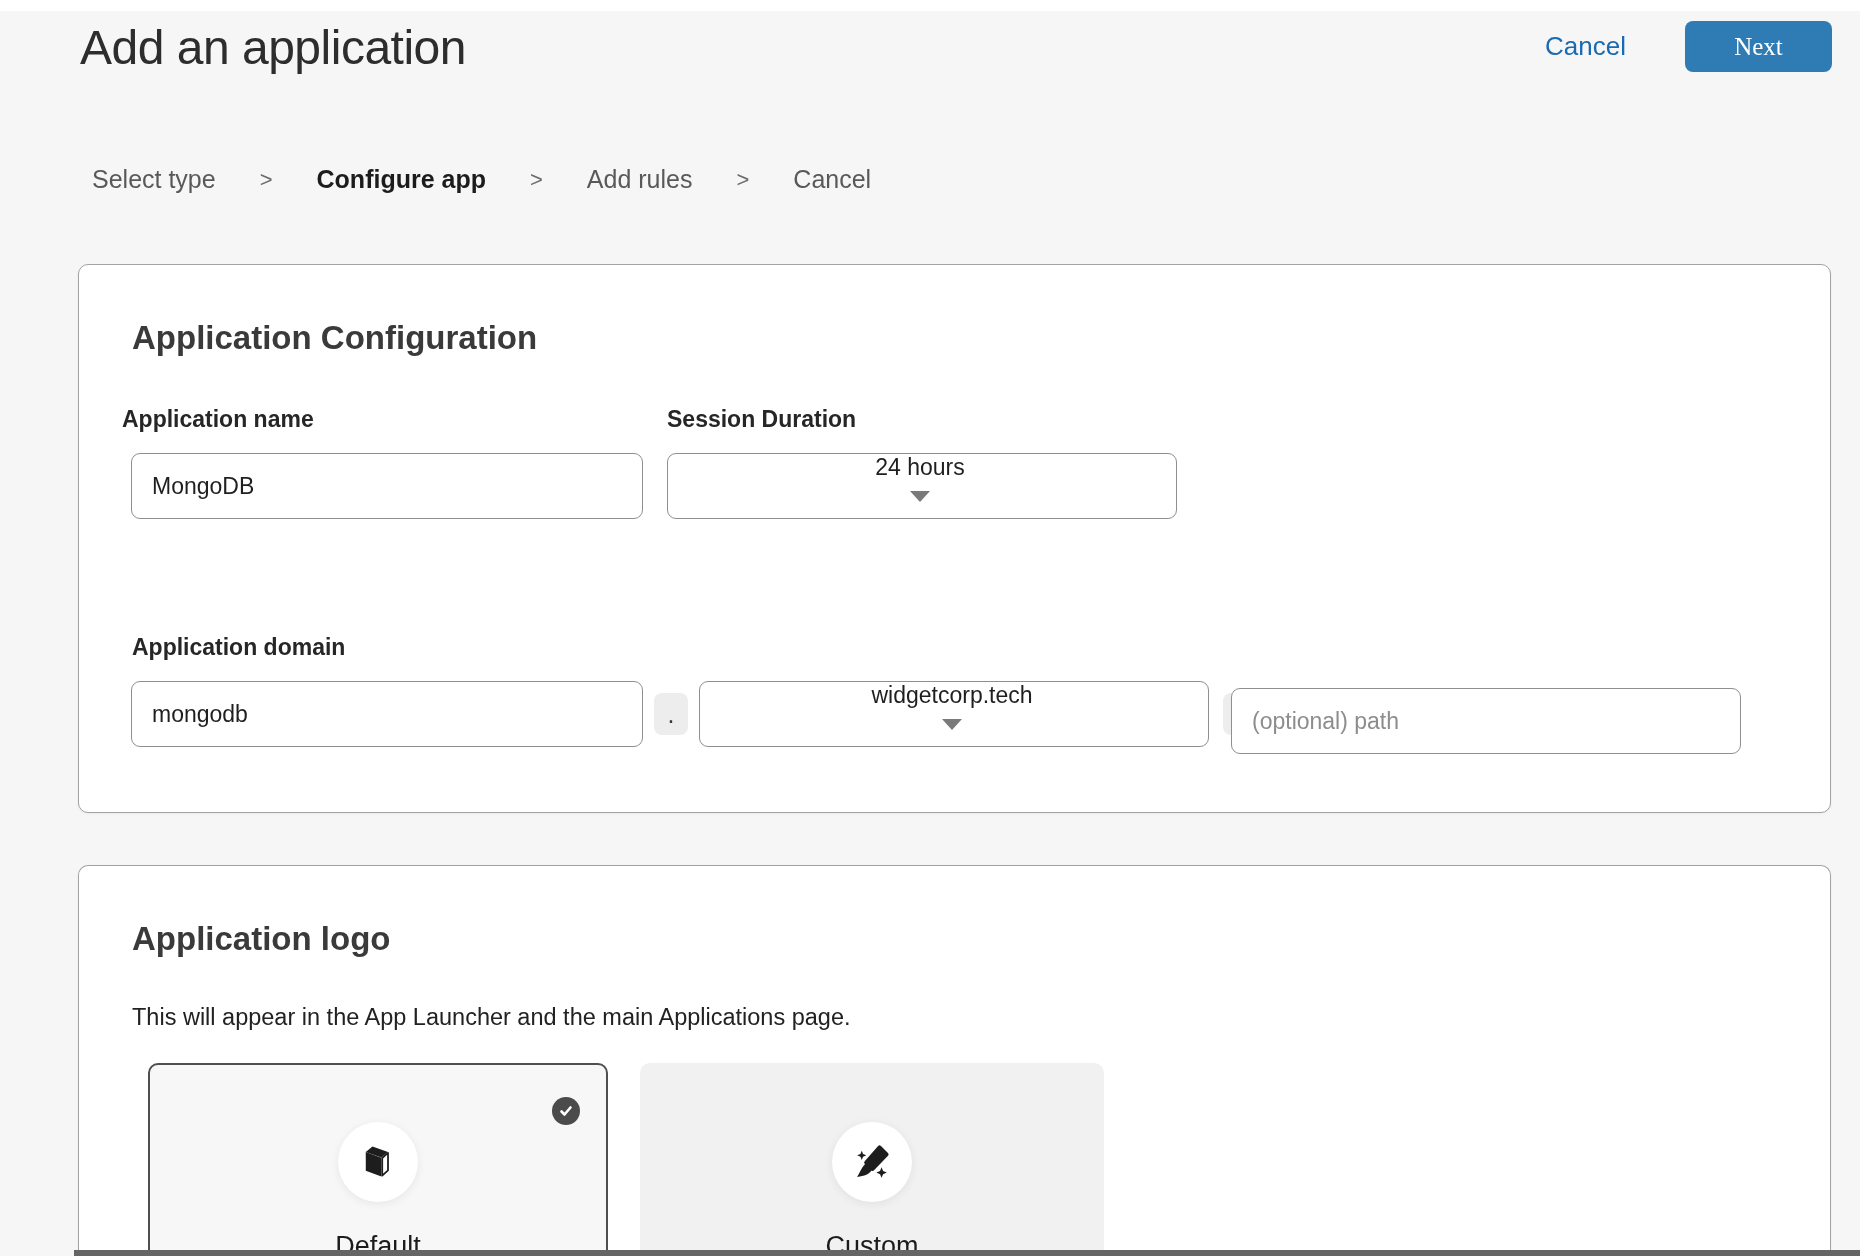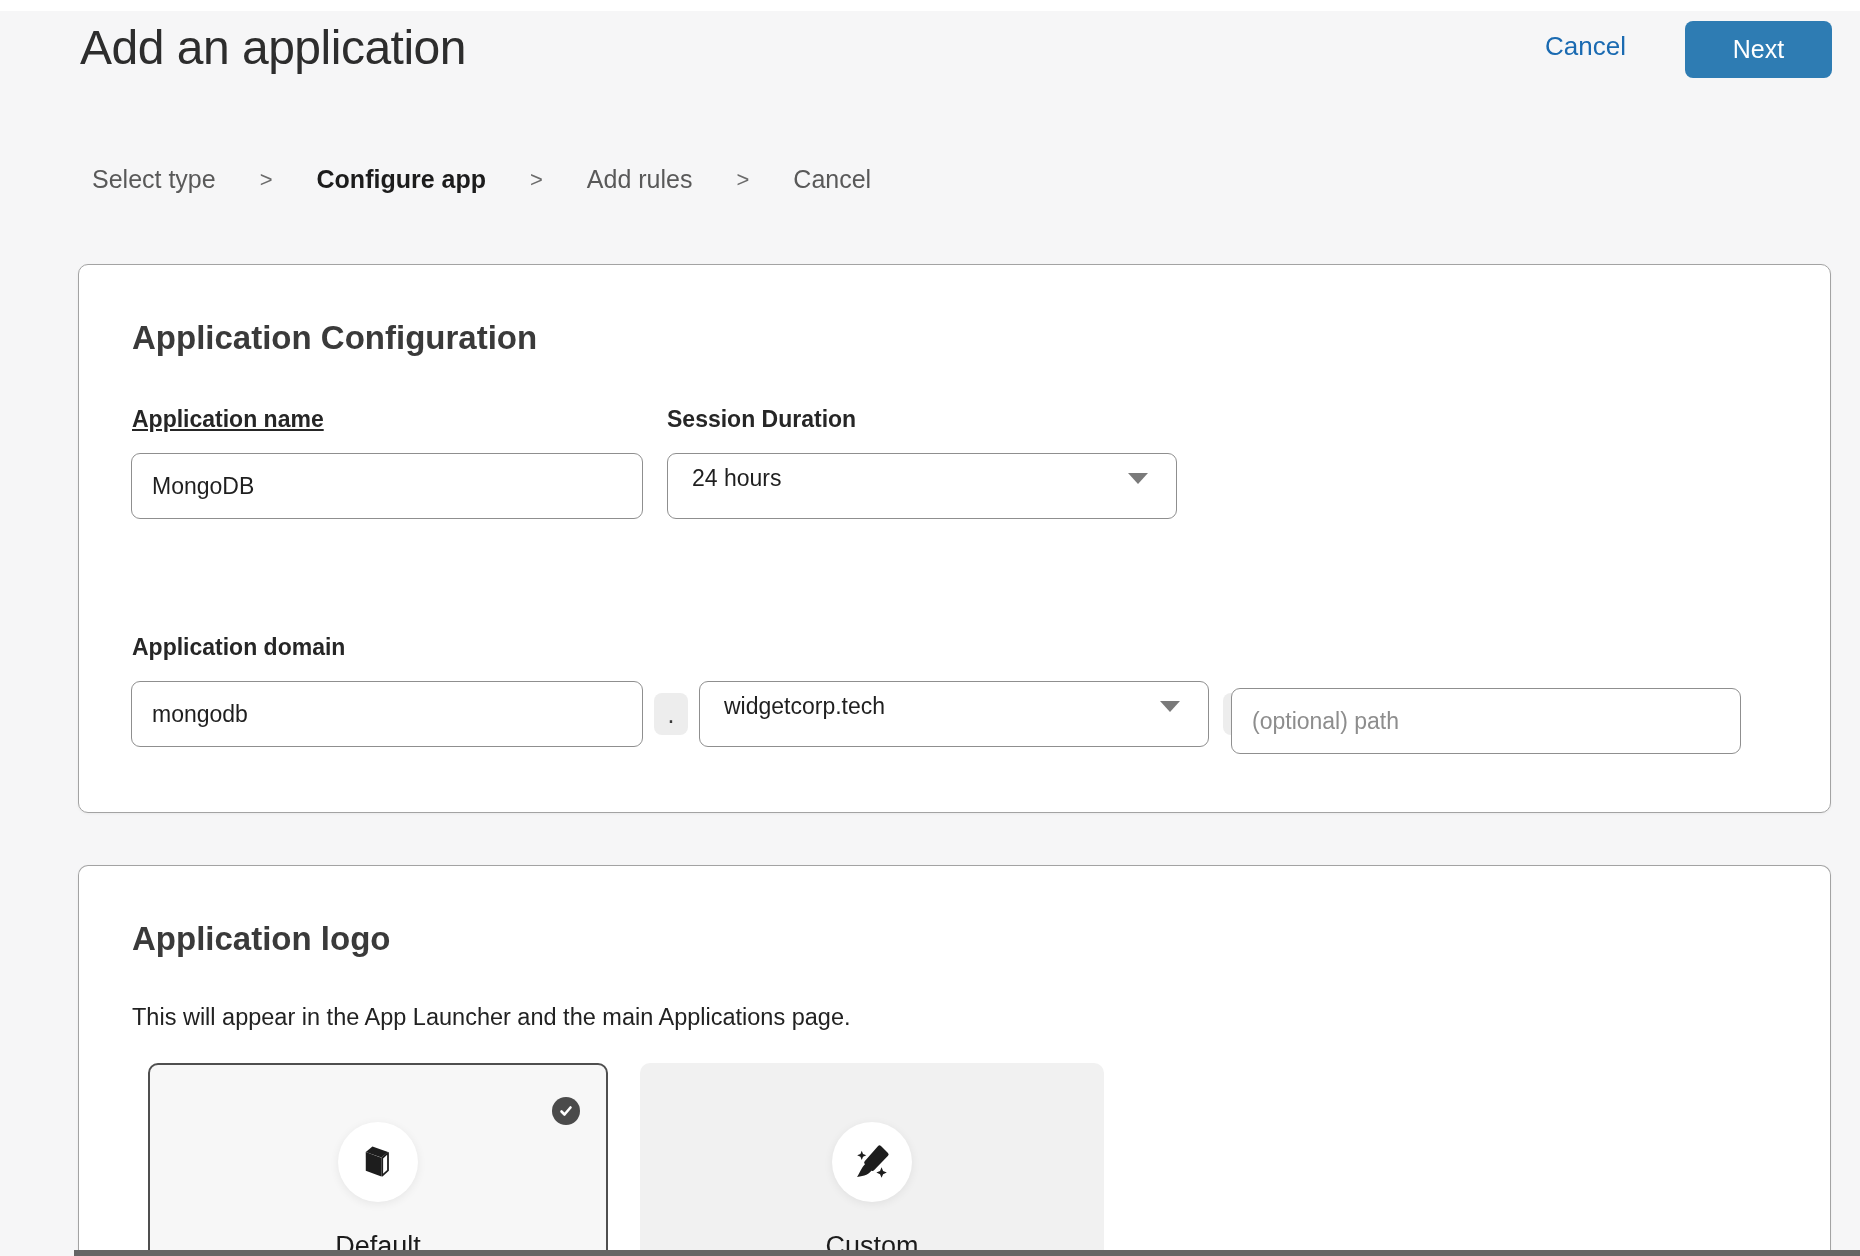--- a/index.html
+++ b/index.html
@@ -22,25 +22,25 @@
     color: #2d2d2d;
   }
   .cancel-link {
     position: absolute; left: 1545px; top: 31px;
     font-size: 26px; color: #1a6ab1; cursor: pointer;
     background: none; border: none;
     font-family: "Liberation Sans", sans-serif;
   }
   .next-btn {
     position: absolute; left: 1685px; top: 21px;
-    width: 147px; height: 57px;
+    width: 147px; height: 51px;
     background: #2e7cb3; color: #ffffff;
     border: none; border-radius: 8px;
     font-size: 25px; cursor: pointer;
-    font-family: Liberation Sans, sans-serif;
+    font-family: Liberation Serif, serif;
   }
   
   .breadcrumb {
     position: absolute; left: 92px; top: 165px;
     display: flex; align-items: center; gap: 44px;
     font-size: 25px; color: #595959;
   }
   .breadcrumb .crumb { cursor: pointer; }
   .breadcrumb .crumb.active { font-weight: 700; color: #1c1c1c; }
   .breadcrumb .sep { font-size: 22px; color: #6b6b6b; }
@@ -71,20 +71,21 @@
   }
   .text-input::placeholder { color: #8d8d8d; opacity: 1; }
   .select-box {
     position: absolute; height: 66px;
     border: 1.5px solid #8f8f8f; border-radius: 9px;
     background: #ffffff;
     display: flex; align-items: center; justify-content: space-between;
     padding: 0 28px 16px 24px;
     font-size: 23px; color: #1f1f1f;
     cursor: pointer;
+    flex-direction: column;
   }
   .chevron {
     width: 0; height: 0;
     border-left: 10px solid transparent;
     border-right: 10px solid transparent;
     border-top: 11px solid #7a7a7a;
   }
   .sep-badge {
     position: absolute; top: 428px;
     width: 34px; height: 42px;
@@ -148,21 +149,21 @@
   <span class="crumb active">Configure app</span>
   <span class="sep">&gt;</span>
   <span class="crumb">Add rules</span>
   <span class="sep">&gt;</span>
   <span class="crumb">Cancel</span>
 </nav>
 
 <section class="card config">
   <h2>Application Configuration</h2>
 
-  <label class="field-label" style="left:53px; top:141px;text-decoration:underline;">Application name</label>
+  <label class="field-label" style="left:43px; top:141px;">Application name</label>
   <input class="text-input" style="left: 52px; top: 188px; width: 512px;" value="MongoDB">
 
   <label class="field-label" style="left:588px; top:141px;">Session Duration</label>
   <div class="select-box" style="left:588px; top:188px; width:510px;">
     <span>24 hours</span>
     <span class="chevron"></span>
   </div>
 
   <label class="field-label" style="left:53px; top:369px;">Application domain</label>
   <input class="text-input" style="left: 52px; top: 416px; width: 512px;" value="mongodb">

